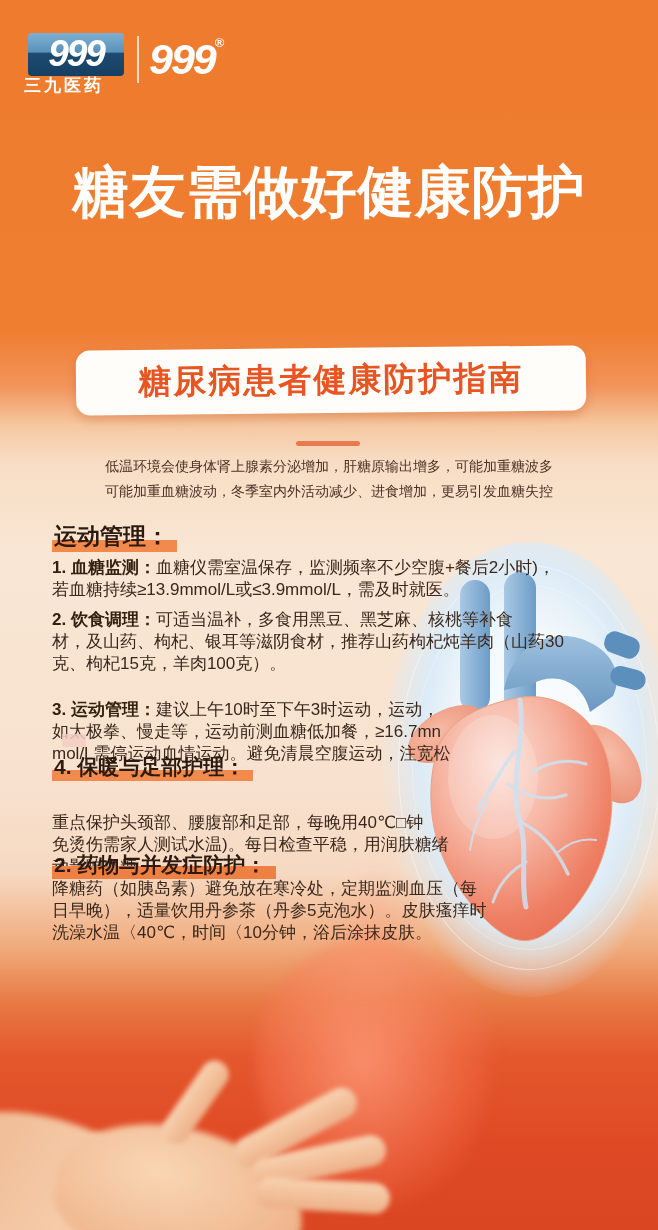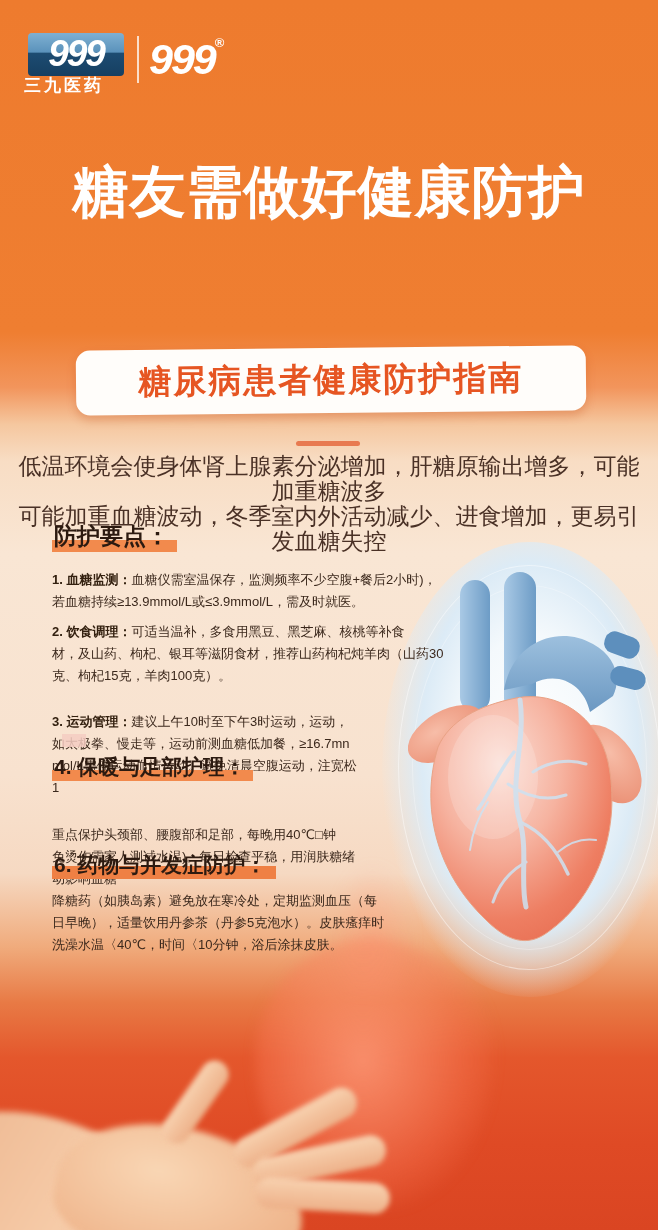--- a/index.html
+++ b/index.html
@@ -90,35 +90,35 @@
     display:flex; align-items:center; justify-content:center;
     transform:rotate(-0.6deg);
   }
   .banner span{ color:#e65522; font-size:33px; font-weight:800; letter-spacing:2px; }
   .divider-line{
     position:absolute; left:296px; top:441px; width:64px; height:5px;
     background:#e87a50; border-radius:3px;
   }
   .intro{
     position:absolute; left:18px; top:454px; width:622px;
-    text-align:center; color:#4a3126; font-size:23px; line-height:25px;
+    text-align:center; color:#4a3126; font-size:14px; line-height:25px;
     white-space:pre-line; font-weight:500;
   }
 
   
   .sec-heading{ position:absolute; left:52px; font-weight:bold; color:#2c1a10; }
   .h-main{ top:521px; font-size:23px; }
   .h-sub{ font-size:21px; }
   .h4{ top:753px; } .h6{ top:851px; }
   .hl{ background:linear-gradient(180deg, transparent 58%, #f28a4d 58%);
        padding:0 8px 3px 2px; }
   .hl2{ background:linear-gradient(180deg, transparent 50%, #ef8044 50%);
        padding:0 10px 3px 2px; }
   .item{ position:absolute; left:52px; width:592px;
-    color:#3b281c; font-size:13px; line-height:22px;margin-top:12px; }
+    color:#3b281c; font-size:17px; line-height:22px; }
   .item b{ color:#33200f; }
   .item span{ white-space:pre-line; }
   .i1{ top:557px; } .i2{ top:609px; } .i3{ top:699px; }
   .b4{ top:812px; width:470px; } .b6{ top:878px; width:480px; }
   .artifact{ position:absolute; left:62px; top:734px; width:24px; height:13px;
     background:#f5ccc2; opacity:.85; }
 
   
   .slogan{
     position:absolute; left:0; top:1054px; width:100%;
@@ -202,21 +202,21 @@
   <div class="banner">
     <span>糖尿病患者健康防护指南</span>
   </div>
 
   <div class="divider-line"></div>
 
   <p class="intro">低温环境会使身体肾上腺素分泌增加，肝糖原输出增多，可能加重糖波多
 可能加重血糖波动，冬季室内外活动减少、进食增加，更易引发血糖失控</p>
 
   <div class="sec-heading h-main">
-    <span class="hl">防护要点：</span>
+    <span class="hl">运动管理：</span>
   </div>
 
   <p class="item i1">
     <b>1. 血糖监测：</b><span>血糖仪需室温保存，监测频率不少空腹+餐后2小时)，
 若血糖持续≥13.9mmol/L或≤3.9mmol/L，需及时就医。</span>
   </p>
 
   <p class="item i2">
     <b>2. 饮食调理：</b><span>可适当温补，多食用黑豆、黑芝麻、核桃等补食
 材，及山药、枸杞、银耳等滋阴食材，推荐山药枸杞炖羊肉（山药30
@@ -234,21 +234,21 @@
   <div class="sec-heading h-sub h4">
     <span class="hl">4. 保暖与足部护理：</span>
   </div>
   <p class="item b4">
     <span>重点保护头颈部、腰腹部和足部，每晚用40℃□钟
 免烫伤需家人测试水温)。每日检查平稳，用润肤糖绪
 动影响血糖</span>
   </p>
 
   <div class="sec-heading h-sub h6">
-    <span class="hl2">6. 药物与并发症防护：</span>
+    <span class="hl2">2. 药物与并发症防护：</span>
   </div>
   <p class="item b6">
     <span>降糖药（如胰岛素）避免放在寒冷处，定期监测血压（每
 日早晚），适量饮用丹参茶（丹参5克泡水）。皮肤瘙痒时
 洗澡水温〈40℃，时间〈10分钟，浴后涂抹皮肤。</span>
   </p>
 
 
 </div>
 

